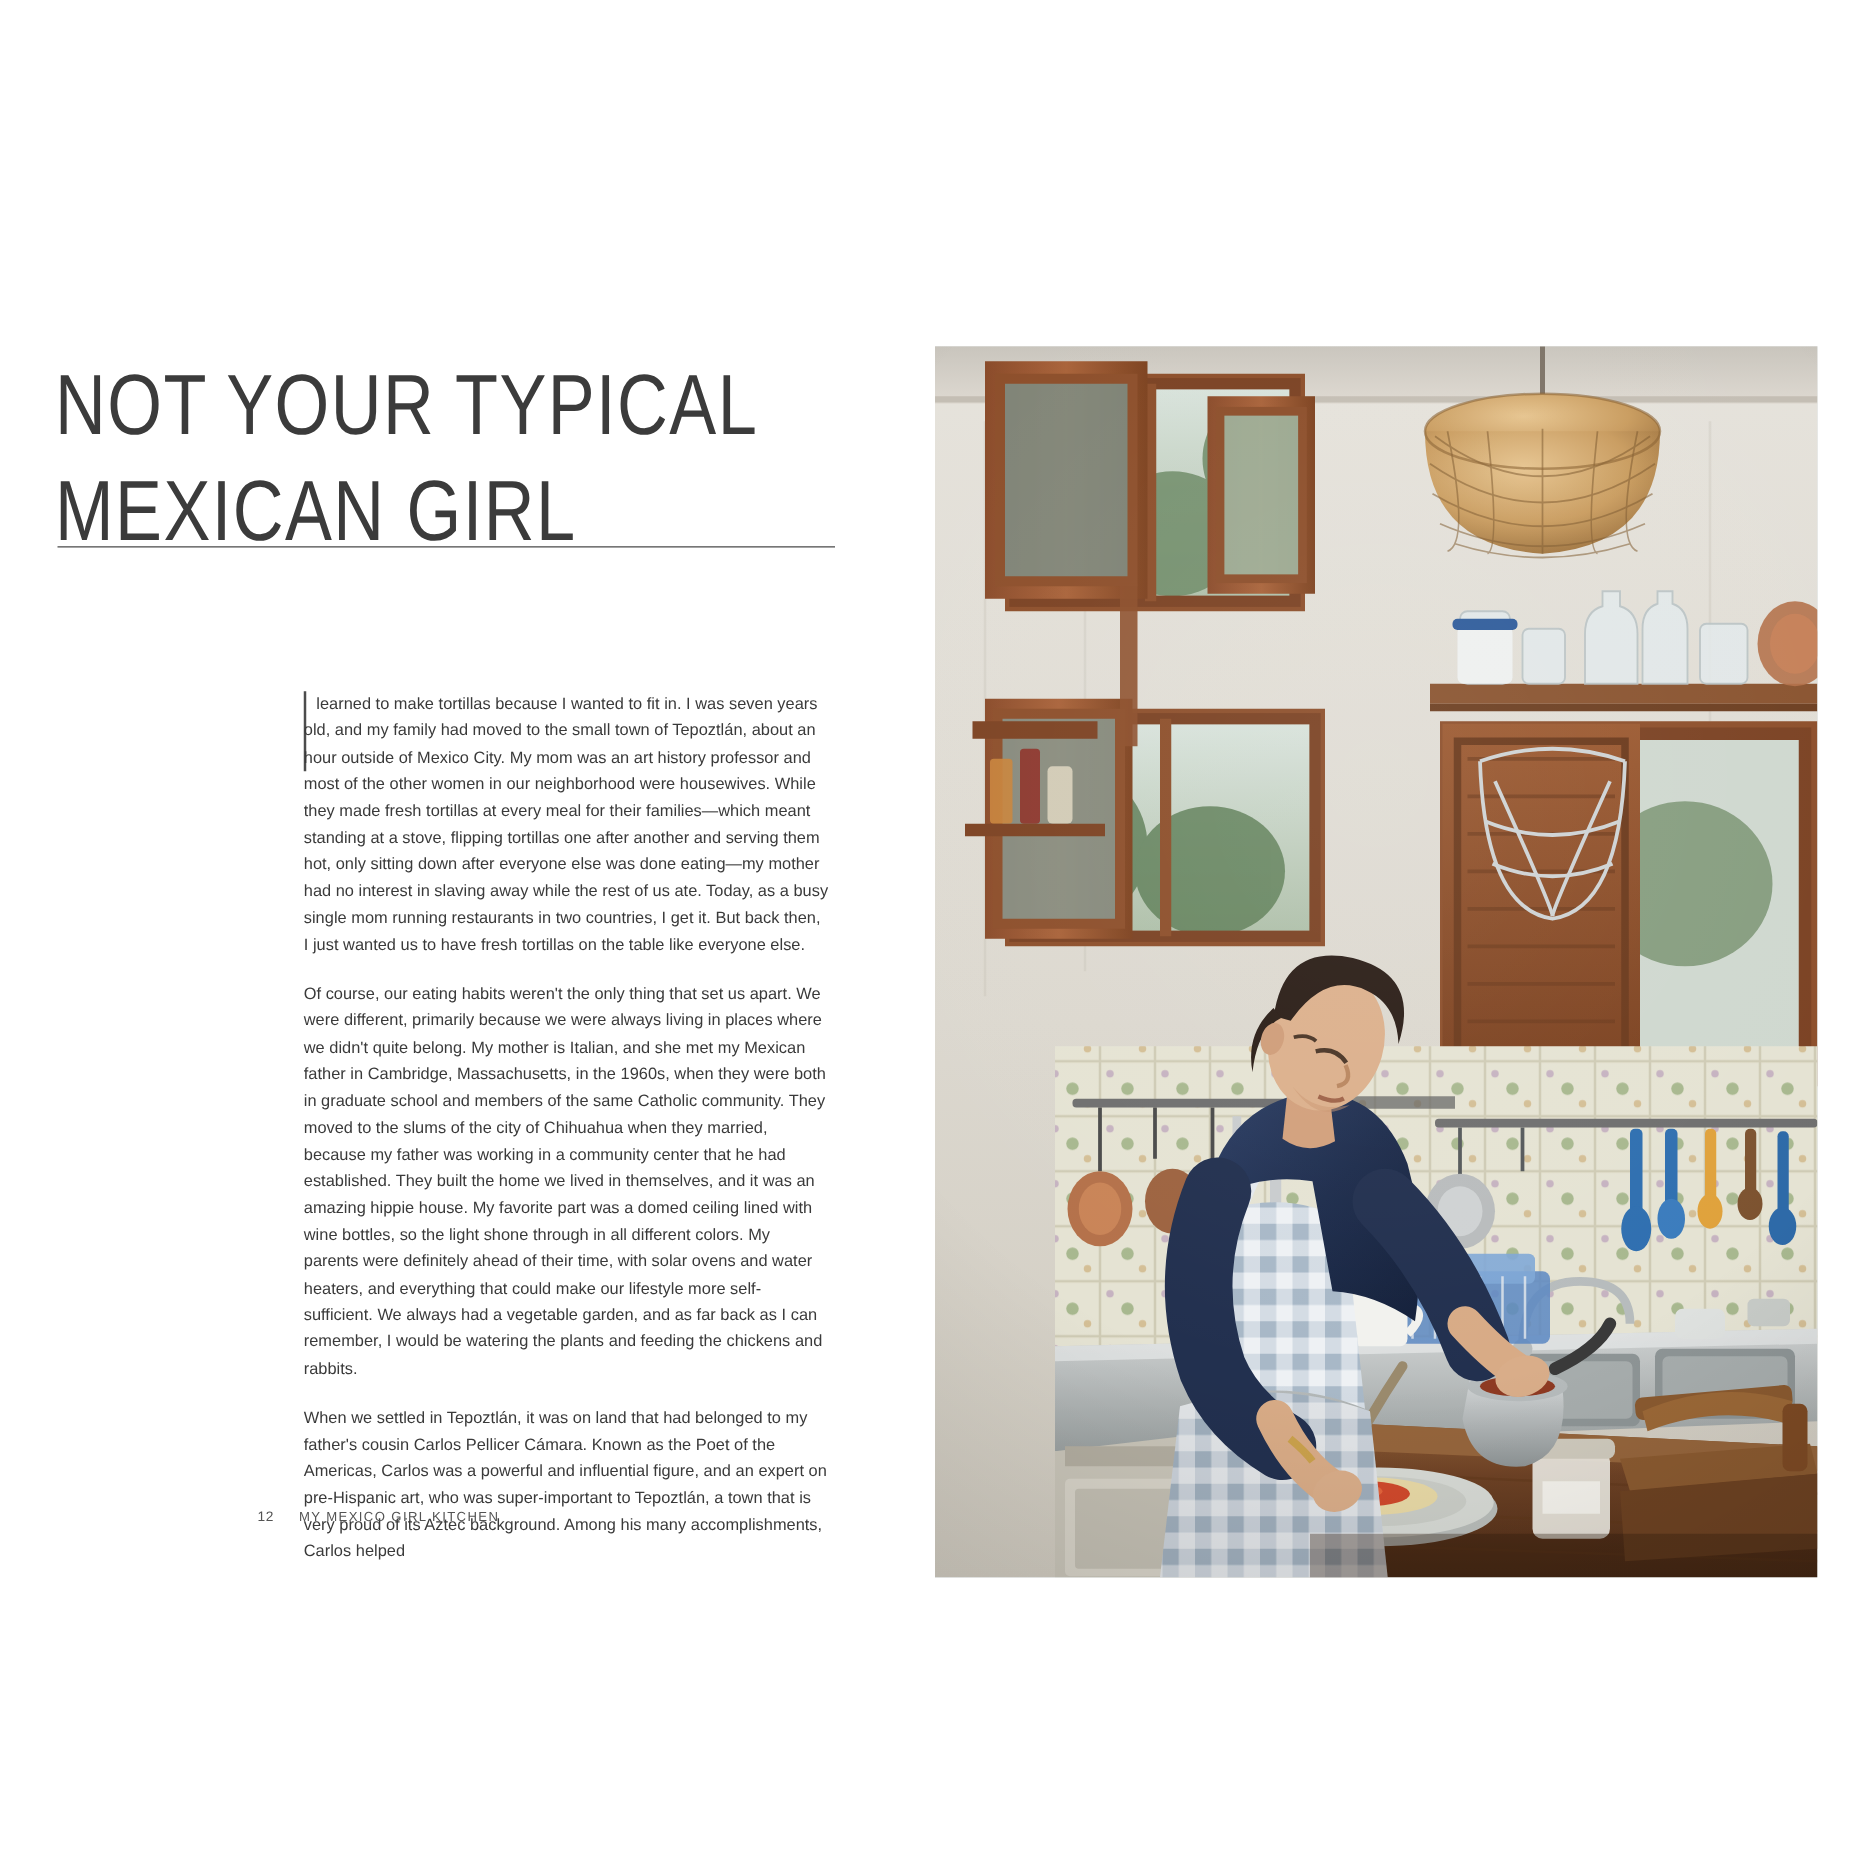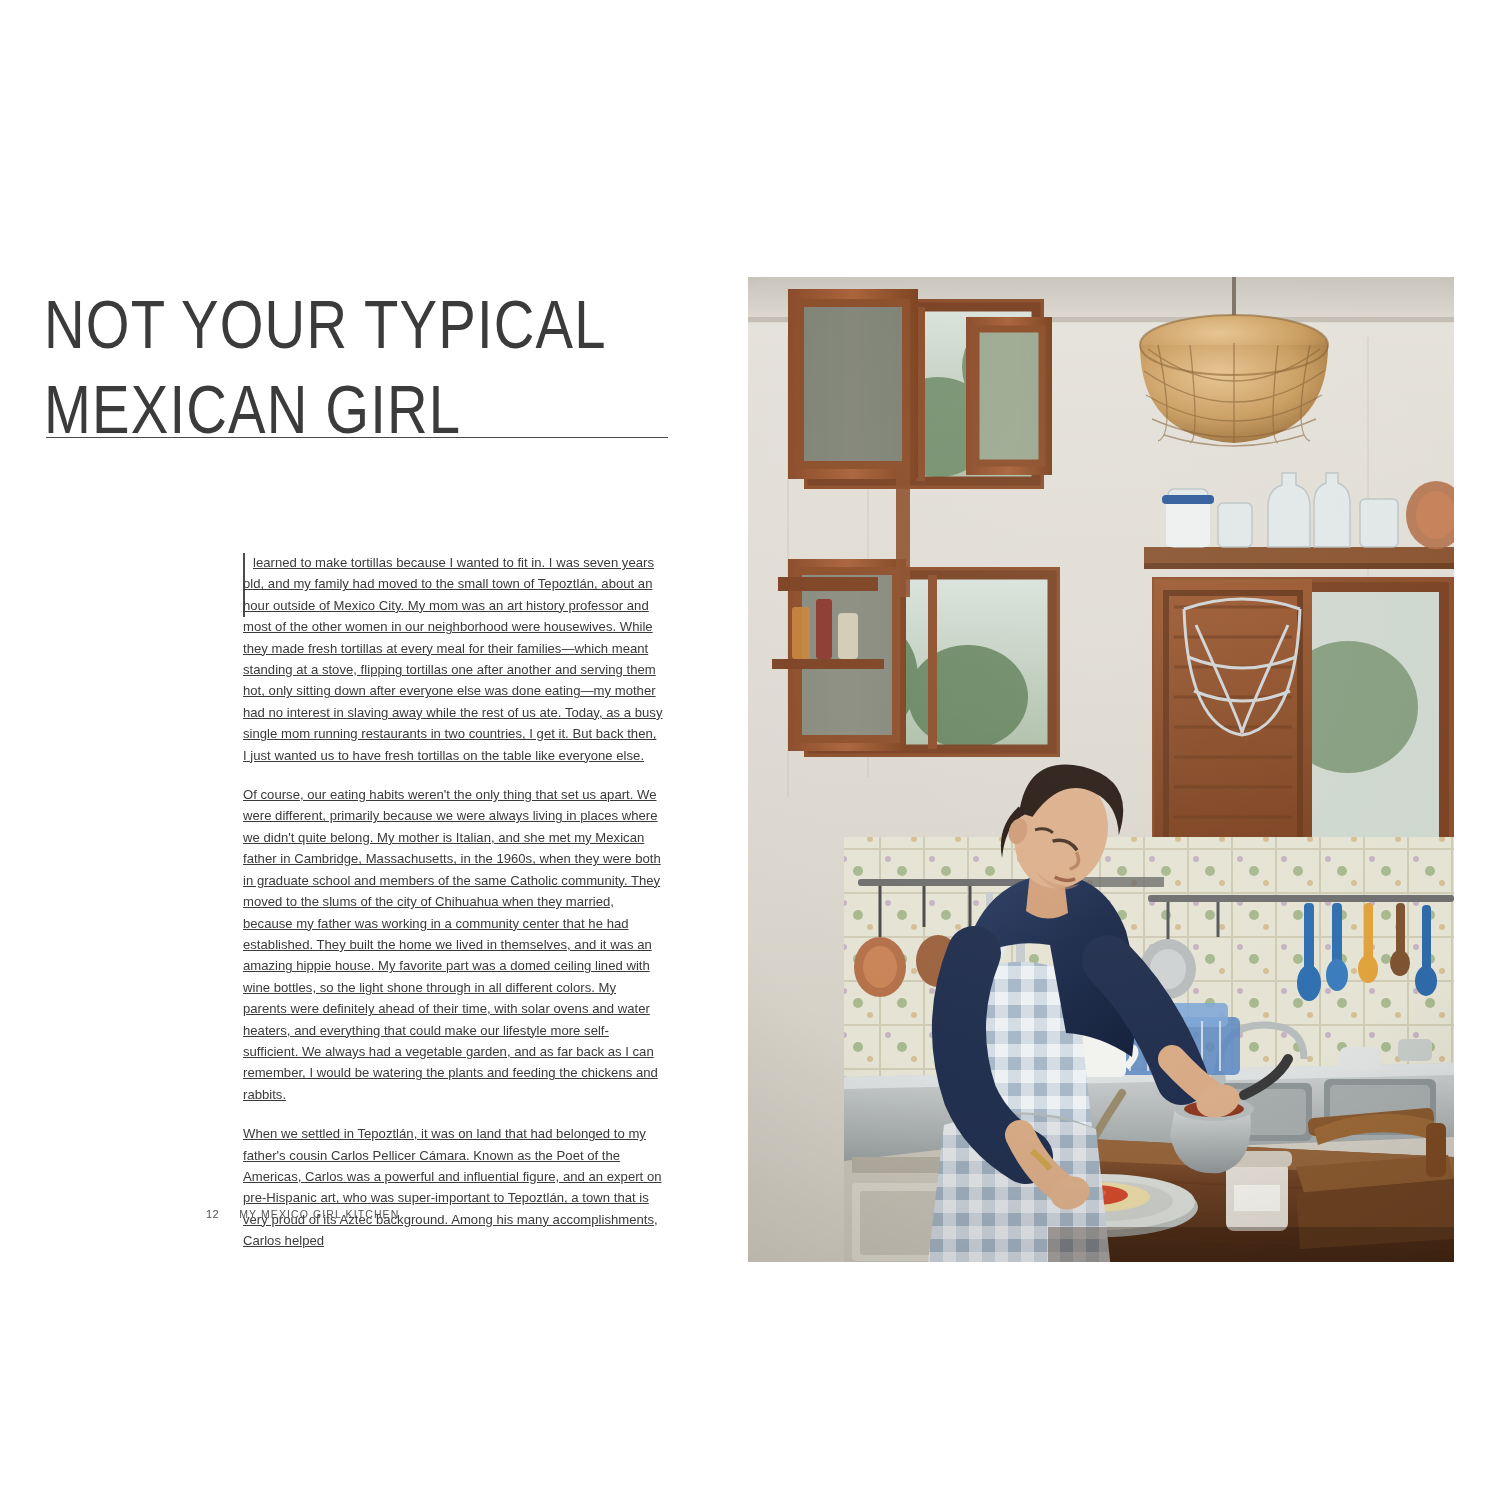--- a/index.html
+++ b/index.html
@@ -76,21 +76,20 @@
   }
 
   .body-col p {
     margin: 0 0 18px 0;
     font-family: "Liberation Sans", sans-serif;
     font-size: 13.1px;
     line-height: 21.4px;
     letter-spacing: 0.02px;
     color: #3a3a3a;
     text-align: left;
-    text-decoration: underline;
   }
   .body-col p.first {
     text-indent: 10px;
   }
 
   .folio {
     position: absolute;
     left: 206px;
     top: 1208px;
     display: flex;

